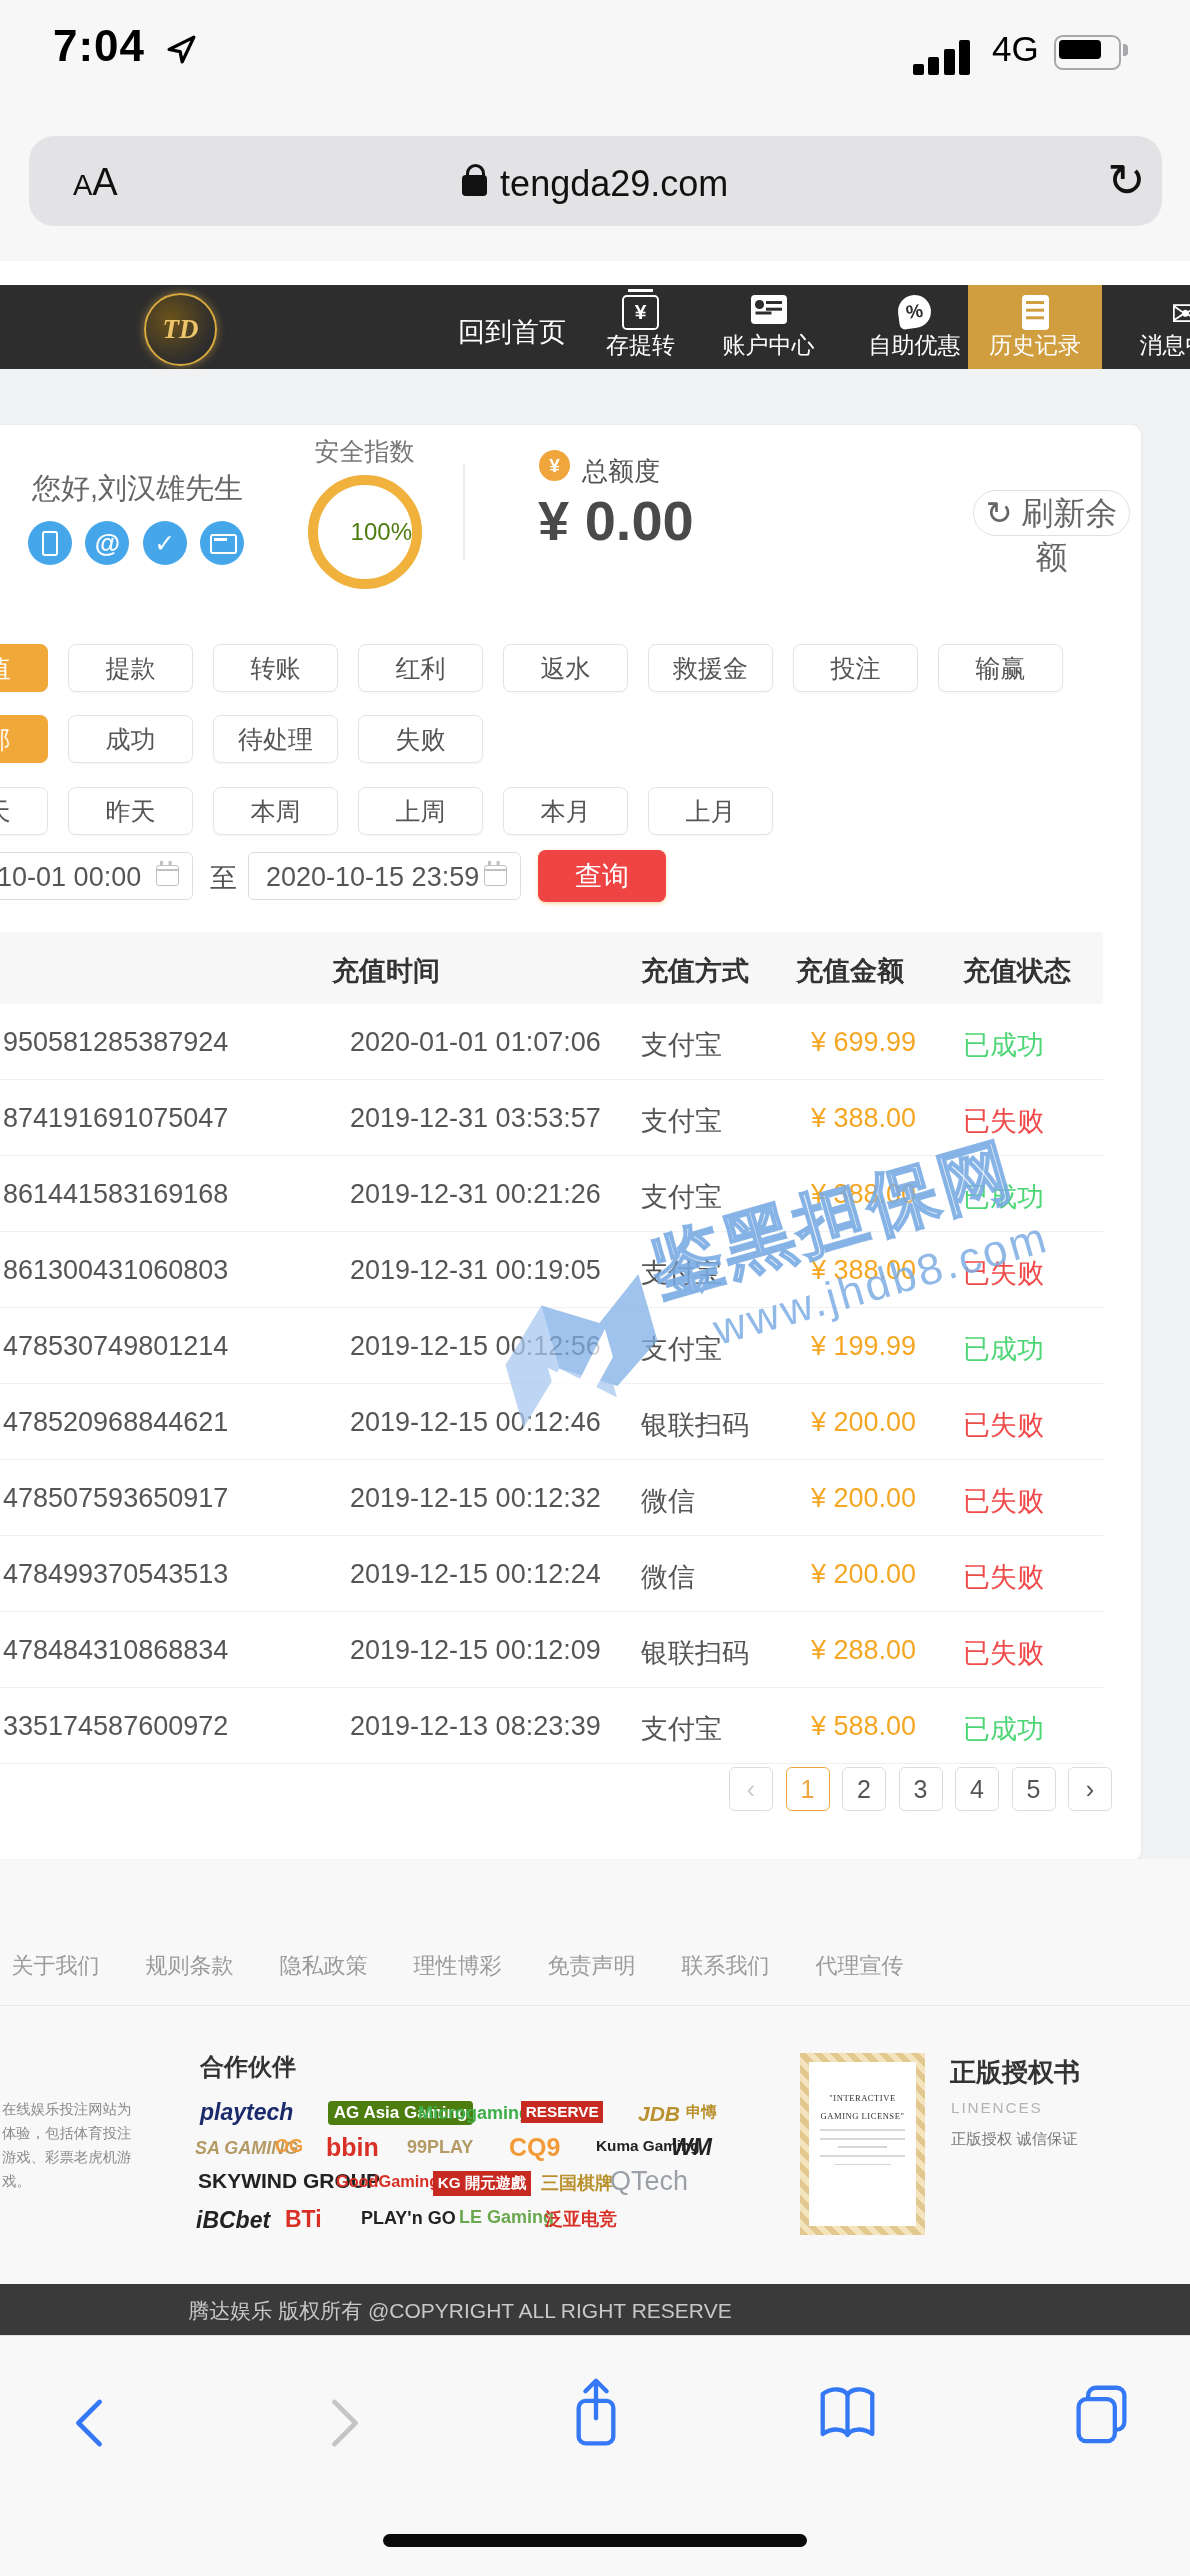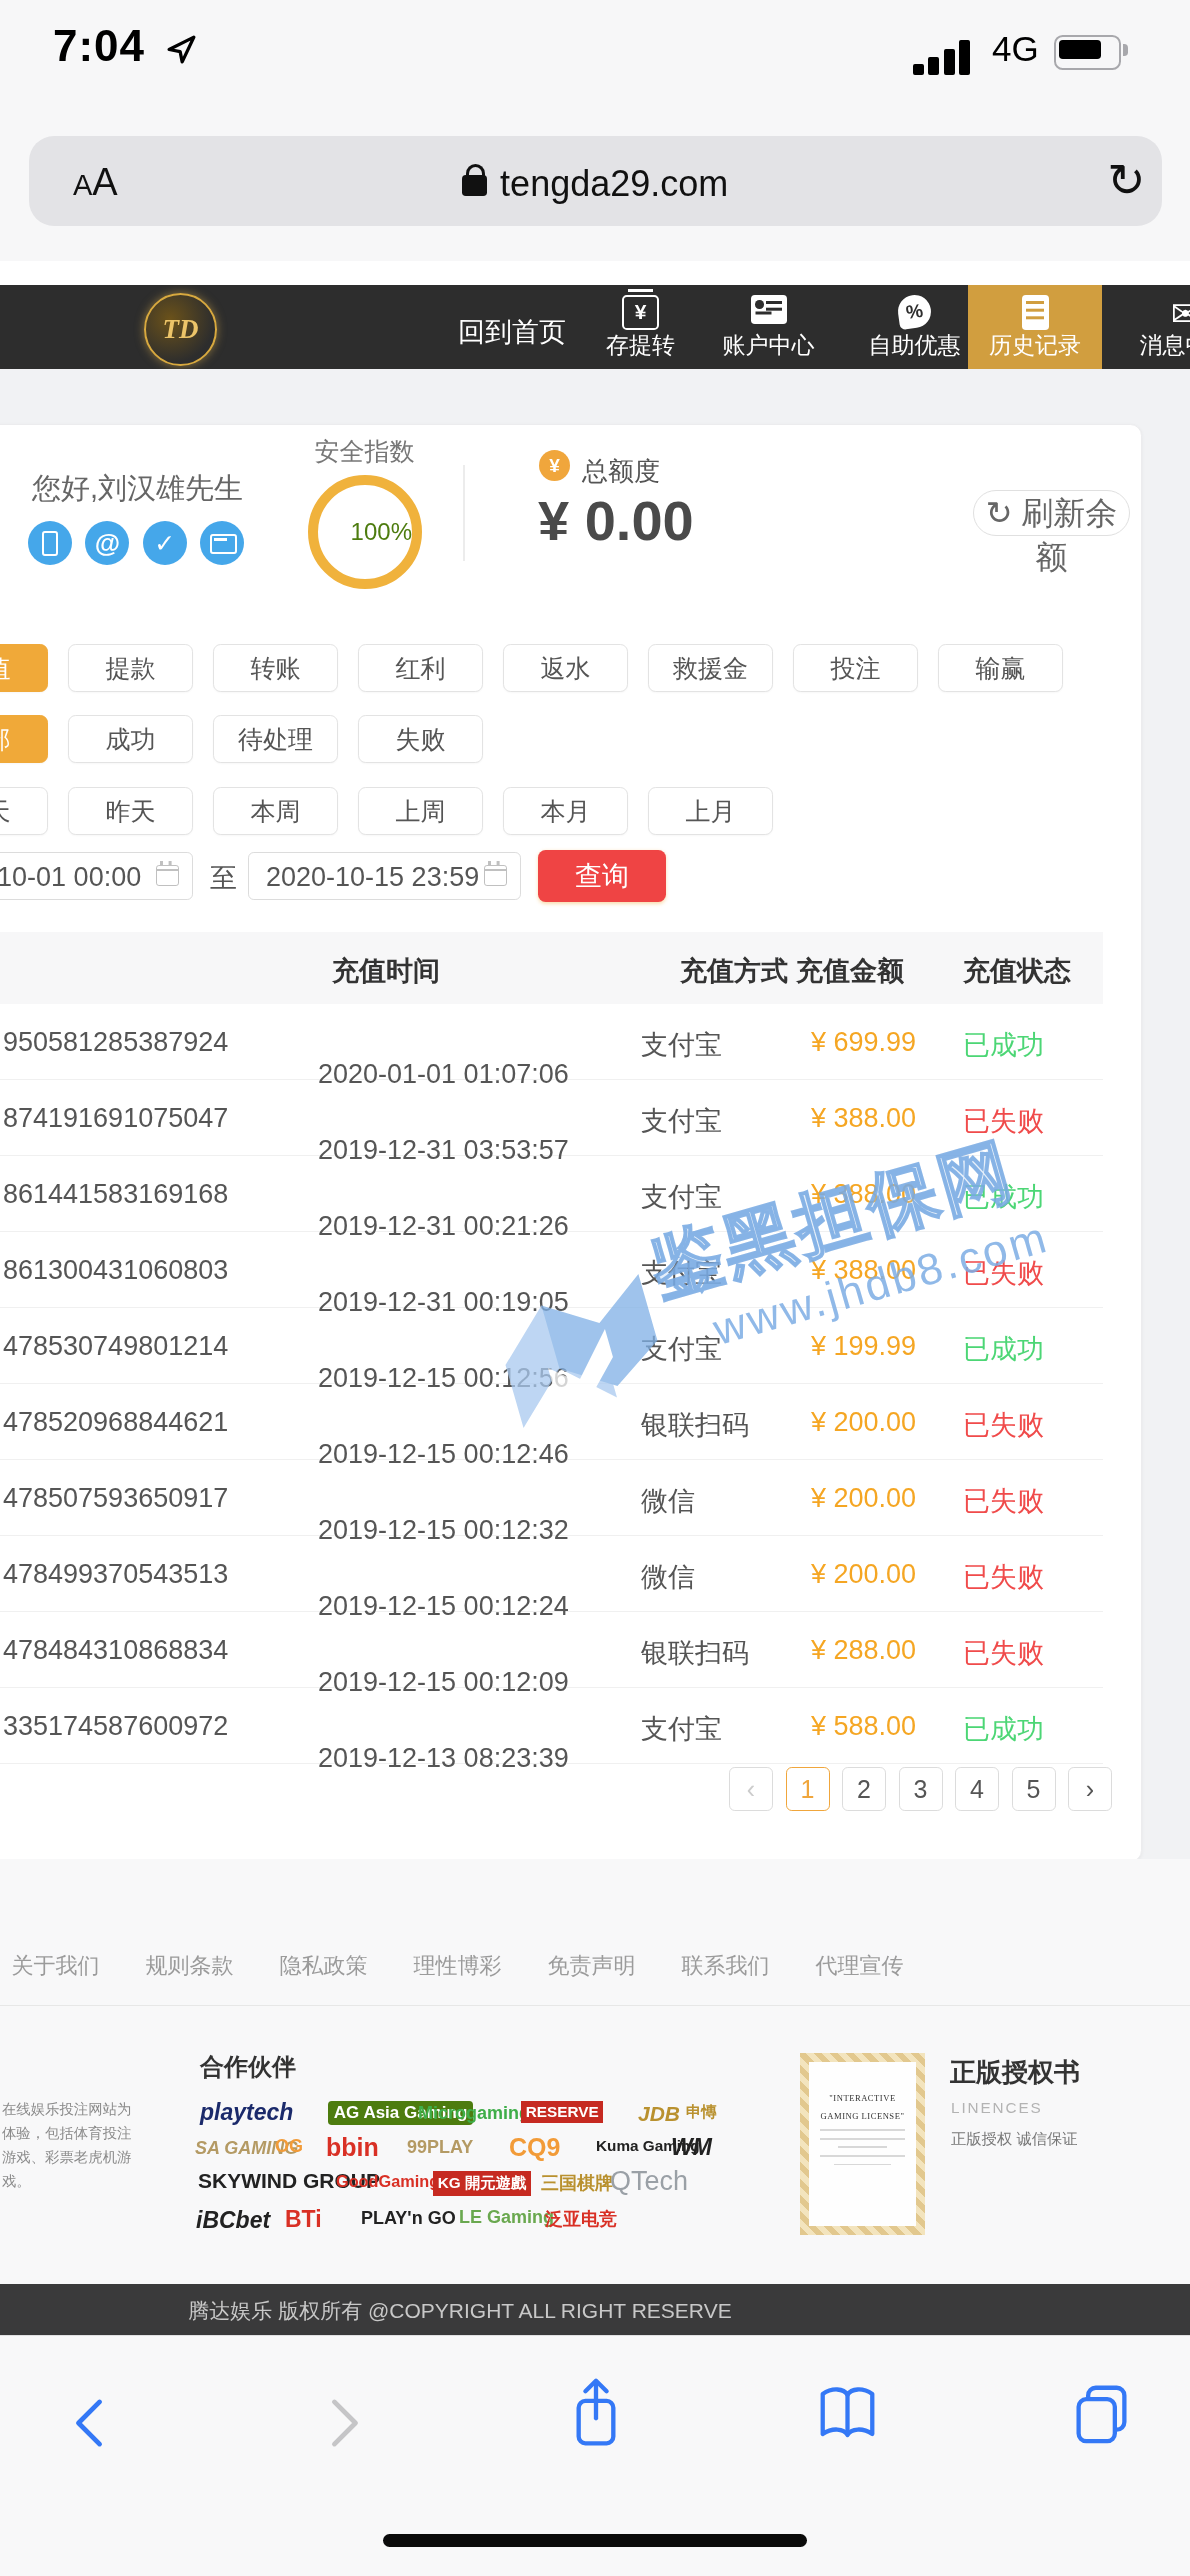--- a/index.html
+++ b/index.html
@@ -77,21 +77,21 @@
   .zhi{position:absolute;left:232px;top:7.7px;font-size:27px;color:#555;}
   .searchbtn{position:absolute;left:560px;top:-1.9px;width:128px;height:52px;background:#ef4444;border-radius:7.7px;color:#fff;font-size:27px;text-align:center;line-height:52px;box-shadow:0 1.9px 3.8px rgba(240,169,57,.4);}
 
   
   .thead{left:0;top:507px;width:1125px;height:72px;background:#f7f7f8;}
   .thead span{position:absolute;top:21px;font-size:27px;font-weight:700;color:#333;}
   .rows{left:0;top:579px;width:1125px;}
   .trow{position:relative;height:75px;border-bottom:1px solid #f0f0f0;}
   .trow span{position:absolute;top:23px;font-size:27px;color:#555;}
   .c-ord{left:25px;color:#555;}
-  .c-time{left:340px;margin-top:32px;}
+  .c-time{left:372px;}
   .c-meth{left:663px;}
   .c-amt{left:833px;color:#f5a623 !important;}
   .c-st{left:985px;}
   .c-st.ok{color:#4cd675 !important;}
   .c-st.bad{color:#f04b4b !important;}
 
   .pag{left:751px;top:1342px;display:flex;gap:12.5px;}
   .pbtn{width:42px;height:42px;border:1px solid #dcdcdc;border-radius:5.8px;background:#fff;font-size:25px;color:#555;text-align:center;line-height:42px;}
   .pbtn.dis{color:#ccc;}
   .pbtn.cur{border-color:#f0a63c;color:#f0a63c;}
@@ -240,21 +240,21 @@
       <div class="dinput" style="left:-68px;width:283px;">2020-10-01 00:00</div>
       <span class="calic" style="left:178px;"></span>
       <div class="zhi">至</div>
       <div class="dinput" style="left:270px;width:273px;">2020-10-15 23:59</div>
       <span class="calic" style="left:506px;"></span>
       <div class="searchbtn">查询</div>
     </div>
 
     <div class="abs thead">
       <span style="left:354px;">充值时间</span>
-      <span style="left:663px;margin-left:39px;">充值方式</span>
+      <span style="left:663px;">充值方式</span>
       <span style="left:818px;">充值金额</span>
       <span style="left:985px;">充值状态</span>
     </div>
     <div class="abs rows">
       <div class="trow">
         <span class="c-ord">950581285387924</span>
           <span class="c-time">2020-01-01 01:07:06</span>
           <span class="c-meth">支付宝</span>
           <span class="c-amt">¥ 699.99</span>
           <span class="c-st ok">已成功</span>

